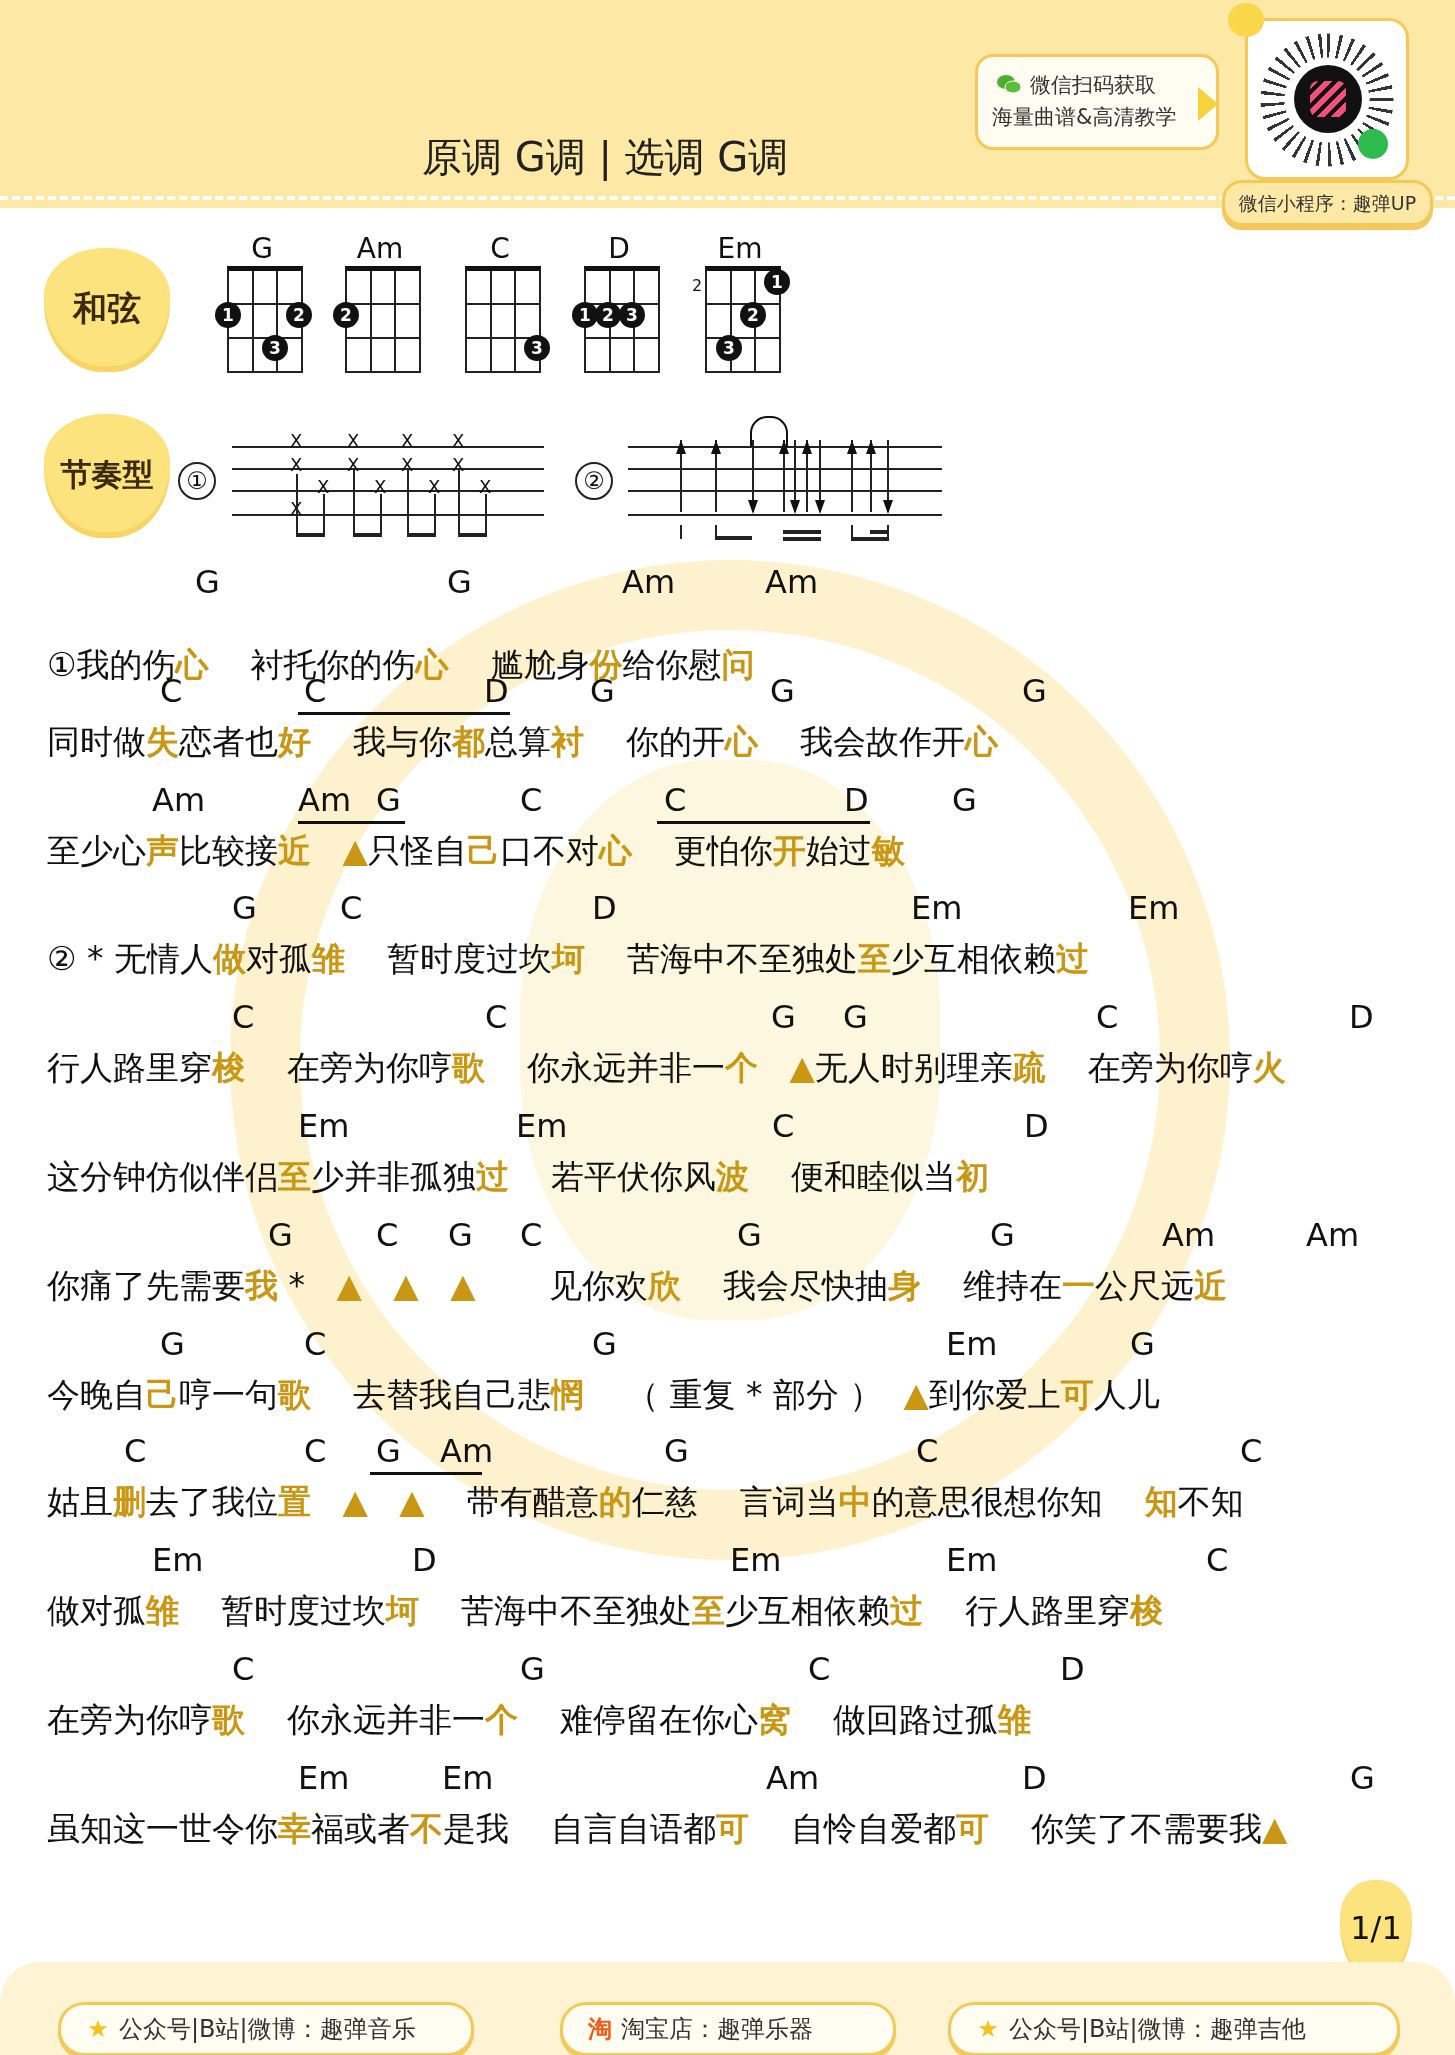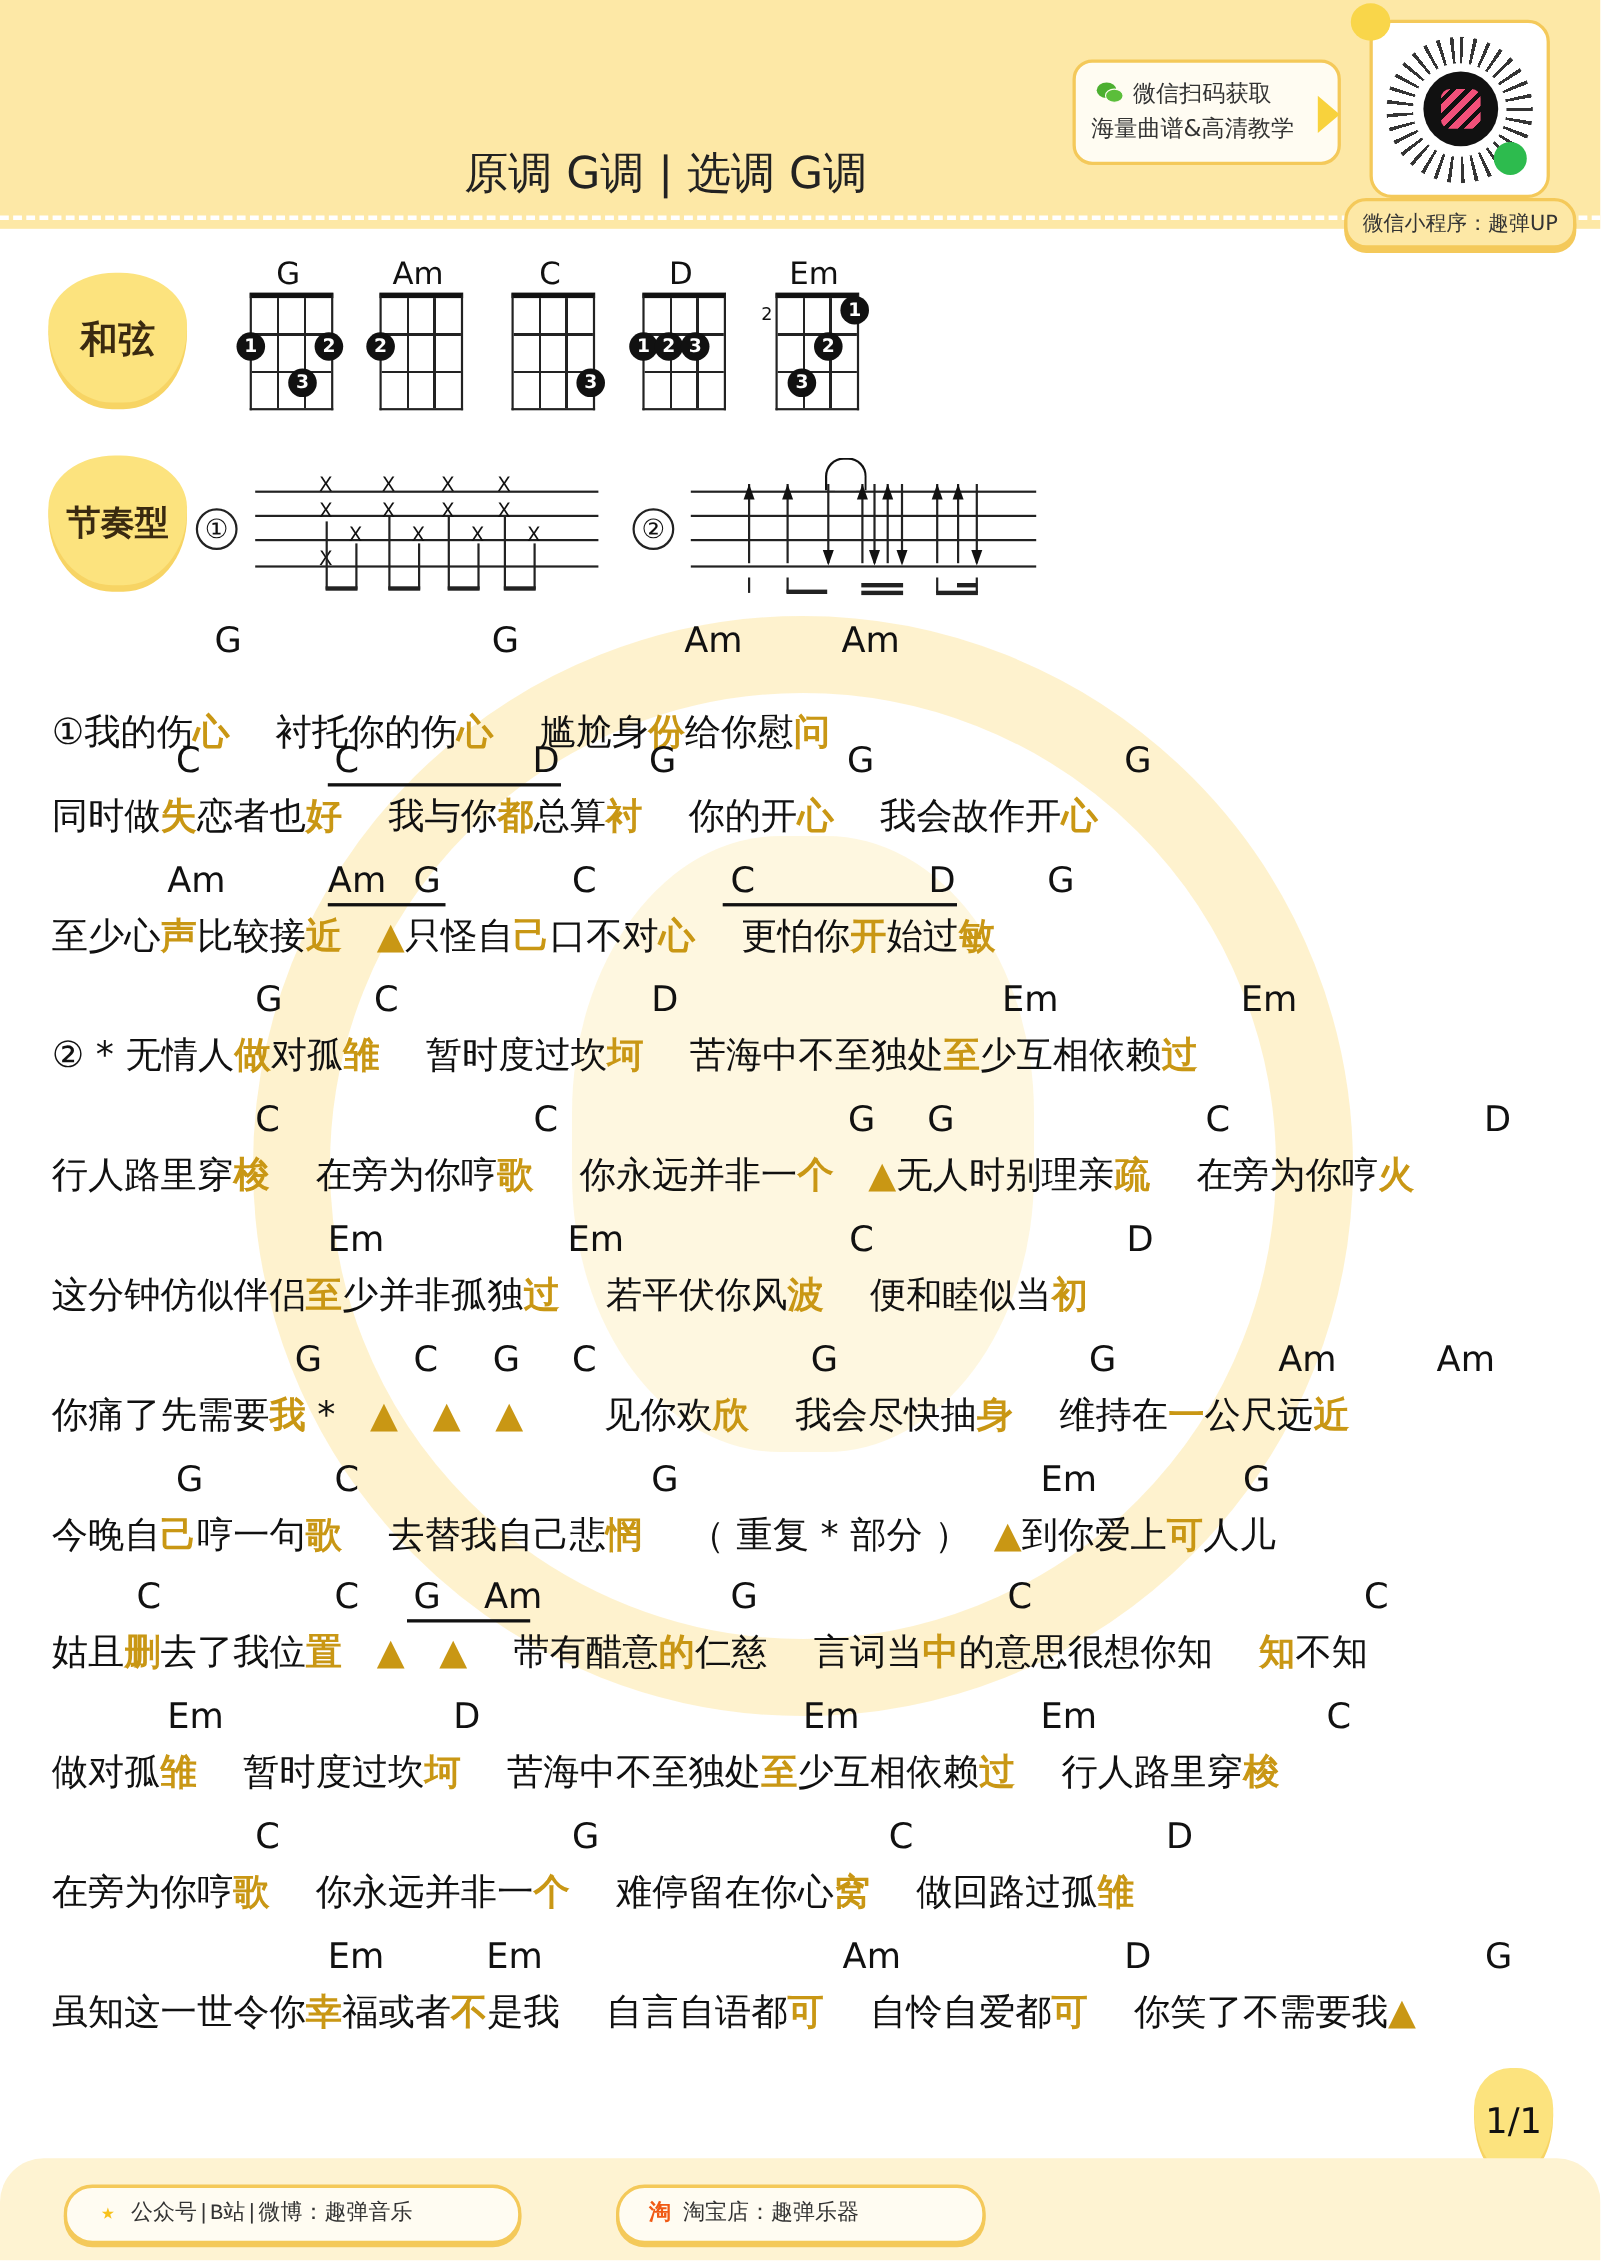--- a/index.html
+++ b/index.html
@@ -57,22 +57,22 @@
   .lyric .h{color:#C99714;font-weight:bold;}
   .lyric .t{color:#C99714;}
 
   .wm{position:absolute;left:230px;top:560px;width:1000px;height:1000px;border-radius:50%;
       border:70px solid rgba(253,232,166,.55);box-sizing:border-box;pointer-events:none;}
   .wm2{position:absolute;left:520px;top:760px;width:420px;height:560px;border-radius:45%;background:rgba(253,232,166,.35);pointer-events:none;}
 
   .page{position:absolute;left:1340px;top:1880px;width:72px;height:96px;background:#FCE37E;border-radius:46% 46% 46% 46%/38% 38% 60% 60%;
         box-shadow:0 5px 0 #F7D464;text-align:center;line-height:96px;font-size:32px;}
   .footer{position:absolute;left:0;top:1962px;width:1455px;height:93px;background:#FEF3D2;border-radius:40px 40px 0 0;}
-  .fpill{position:absolute;top:24px;height:48px;background:#FFFCF2;border:3px solid #F4C95A;border-radius:26px;
-         box-shadow:0 3px 0 #F4C95A;font-size:20px;color:#333;line-height:48px;font-family:Liberation Mono, monospace;}
+  .fpill{position:absolute;top:40px;height:48px;background:#FFFCF2;border:3px solid #F4C95A;border-radius:26px;
+         box-shadow:0 3px 0 #F4C95A;font-size:24px;color:#333;line-height:48px;}
   .fpill .ic{display:inline-block;width:30px;text-align:center;margin:0 6px 0 22px;}
   .star{color:#F8C21C;}
   .tao{color:#F05A14;font-weight:bold;}
 </style>
 </head>
 <body>
 
 <div class="wm"></div>
 <div class="wm2"></div>
 
@@ -318,13 +318,16 @@
 
 <div class="page">1/1</div>
 
 <div class="footer">
   <div class="fpill" style="left:58px;width:410px">
     <span class="ic star">★</span><span>公众号|B站|微博：趣弹音乐</span>
   </div>
   <div class="fpill" style="left:560px;width:330px">
     <span class="ic tao">淘</span><span>淘宝店：趣弹乐器</span>
   </div>
+  <div class="fpill" style="left:948px;width:446px">
+    <span class="ic star">★</span><span>公众号|B站|微博：趣弹吉他</span>
+  </div>
 </div>
 
 </body></html>

